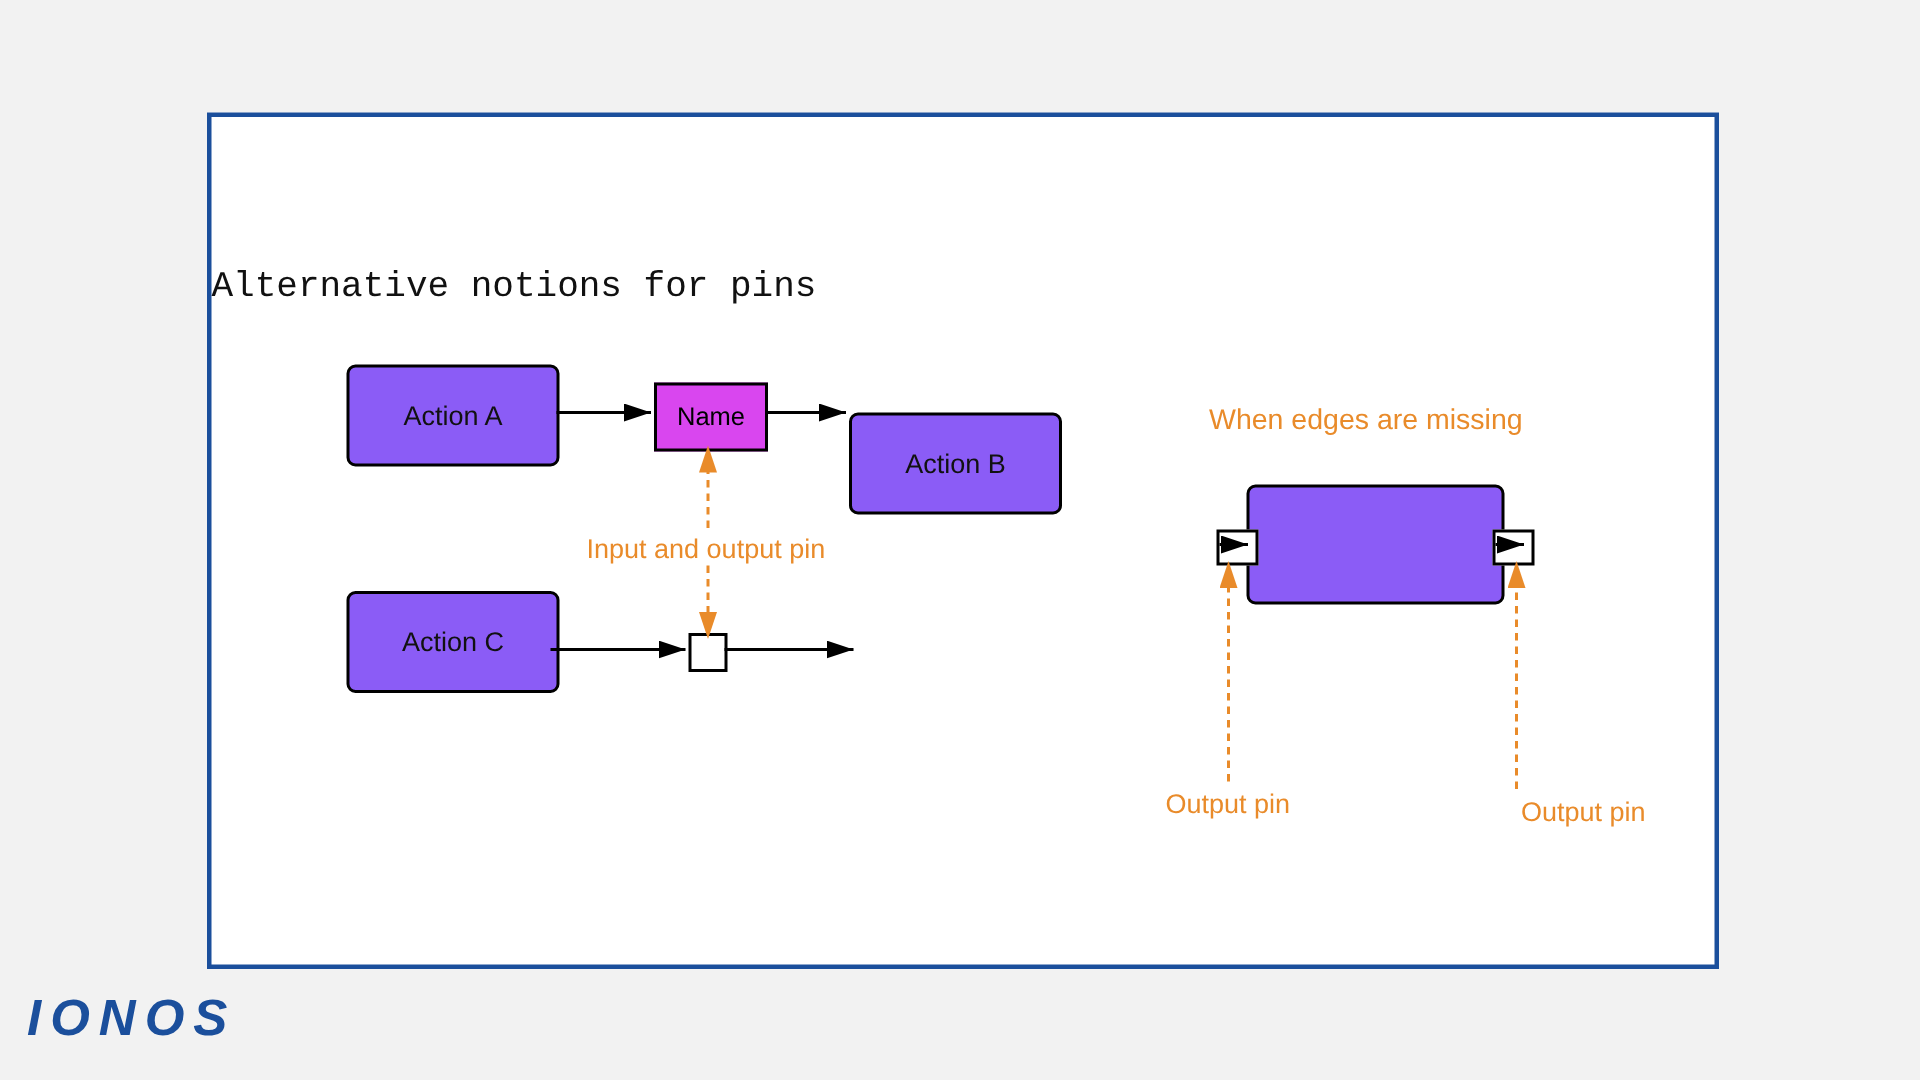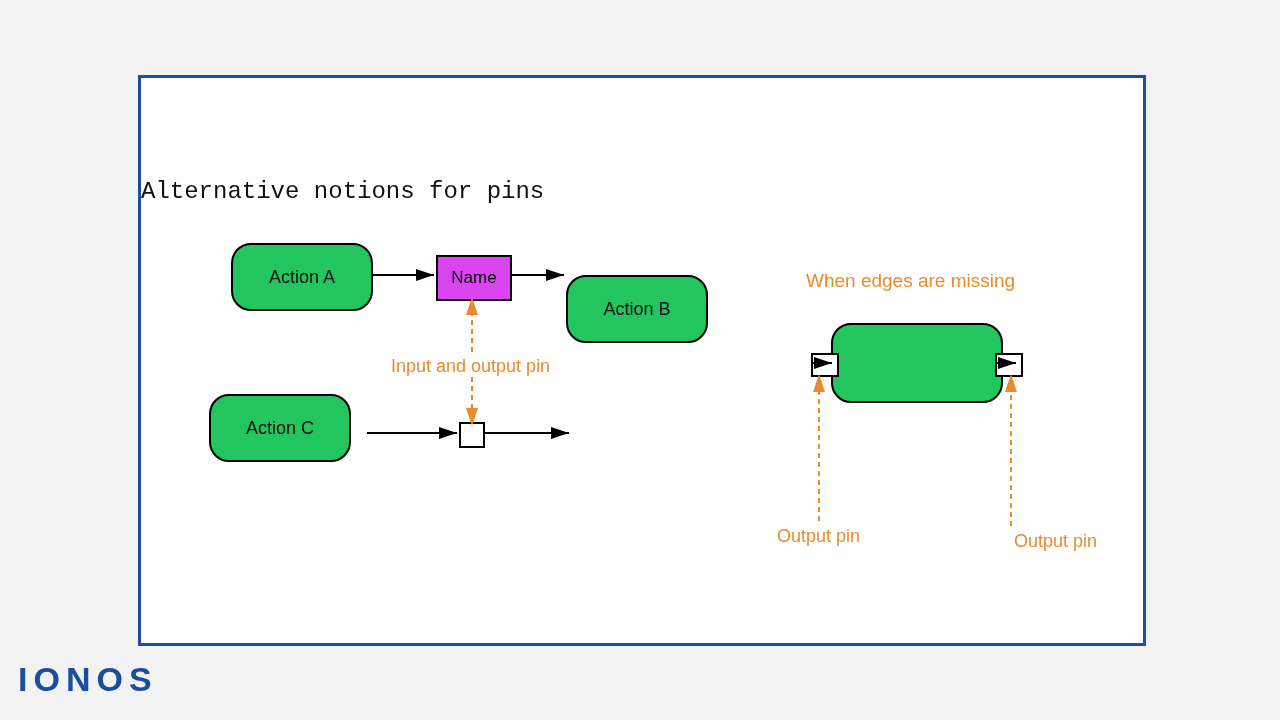--- a/index.html
+++ b/index.html
@@ -1,34 +1,34 @@
 <!DOCTYPE html>
 <html><head>
 <meta charset="utf-8">
 <style>
   html,body{margin:0;padding:0;width:1280px;height:720px;background:#f2f2f2;font-family:Arial,Helvetica,sans-serif;}
   .frame{position:absolute;left:138px;top:75px;width:1002px;height:565px;border:3px solid #1b4f9c;background:#fff;}
   .title{position:absolute;left:0;right:0;top:100px;font-size:24px;color:#111;font-family:Liberation Mono, monospace;}
   .orange{color:#e98b2a;}
   .caption1{position:absolute;left:75px;top:115px;font-size:19px;line-height:1.25;}
   .caption2{position:absolute;left:665px;top:192px;font-size:19px;}
-  .action{position:absolute;border:2px solid #000;border-radius:20px;background:#22c55e;display:flex;align-items:center;justify-content:center;font-size:18px;color:#111;}
+  .action{position:absolute;border:2px solid #000;border-radius:6px;background:#8b5cf6;display:flex;align-items:center;justify-content:center;font-size:18px;color:#111;}
   .aA{left:90px;top:165px;width:138px;height:64px;}
   .aB{left:425px;top:165px;width:138px;height:64px;margin-top:32px;}
-  .aC{left:68px;top:316px;width:138px;height:64px;}
+  .aC{left:90px;top:316px;width:138px;height:64px;}
   .aD{left:430px;top:321px;width:138px;height:64px;}
   .aE{left:690px;top:245px;width:168px;height:76px;}
   .namebox{position:absolute;left:295px;top:177px;width:72px;height:42px;border:2px solid #000;background:#d946ef;display:flex;align-items:center;justify-content:center;font-size:17px;}
   .pinbox{position:absolute;left:318px;top:344px;width:22px;height:22px;border:2px solid #000;background:#fff;}
   .pinL{position:absolute;left:670px;top:275px;width:24px;height:20px;border:2px solid #000;background:#fff;}
   .pinR{position:absolute;left:854px;top:275px;width:24px;height:20px;border:2px solid #000;background:#fff;}
   .midlabel{position:absolute;left:250px;top:278px;font-size:18px;}
   .inplabel{position:absolute;left:636px;top:448px;font-size:18px;}
   .outlabel{position:absolute;left:825px;top:453px;font-size:18px;margin-left:48px;}
-  .logo{position:absolute;left:18px;top:660px;font-size:34px;letter-spacing:6px;color:#1b4f9c;font-weight:600;font-family:Arial,Helvetica,sans-serif;}
+  .logo{position:absolute;left:18px;top:660px;font-size:34px;letter-spacing:6px;color:#1b4f9c;font-weight:600;font-family:Arial,Helvetica,sans-serif;font-style:italic;}
   svg.ovl{position:absolute;left:0;top:0;width:1002px;height:565px;pointer-events:none;}
 </style>
 </head>
 <body>
 
 <div class="frame">
 
   <div class="title">Alternative notions for pins</div>
 
   <div class="caption2 orange">When edges are missing</div>

